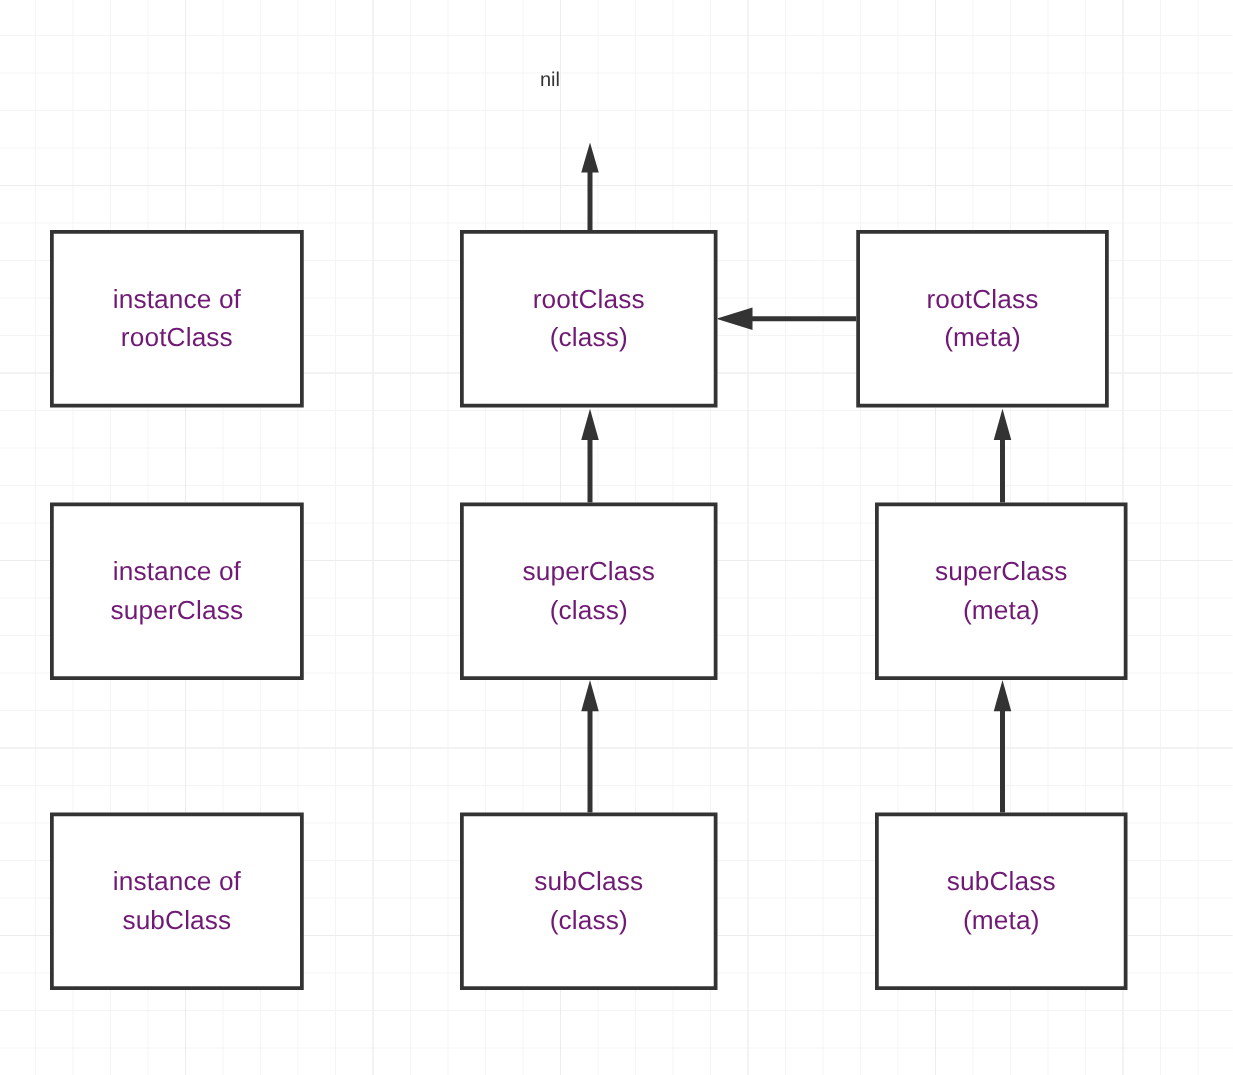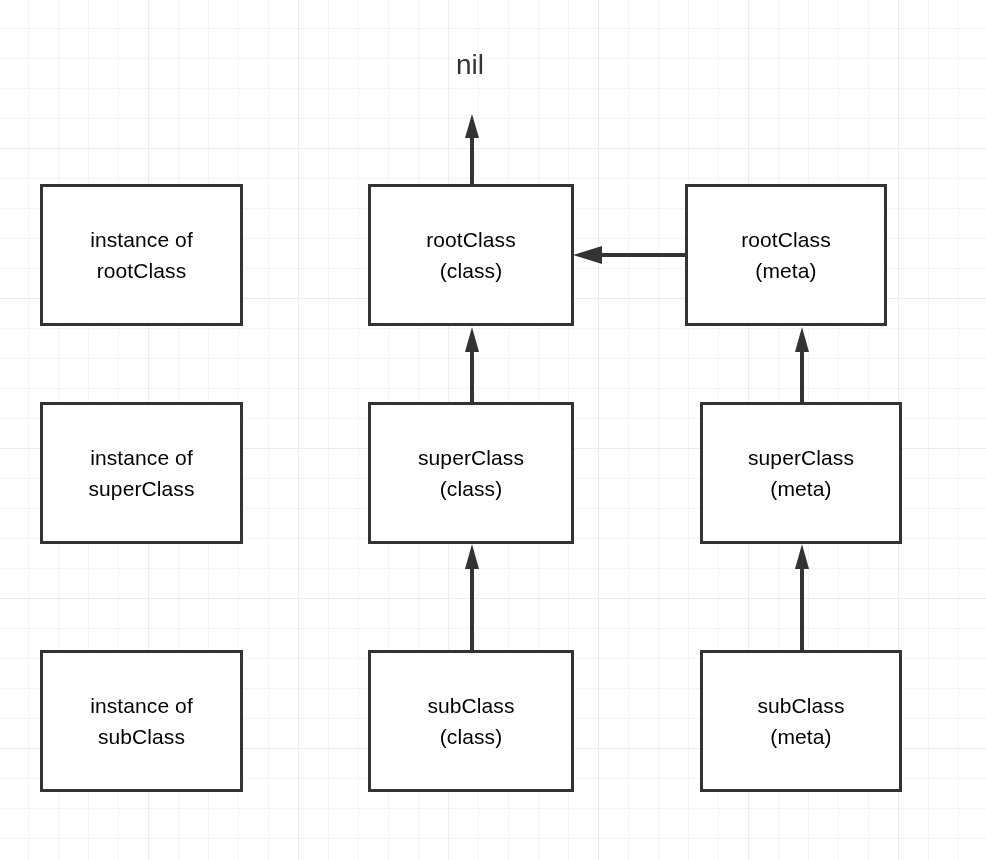--- a/index.html
+++ b/index.html
@@ -33,21 +33,21 @@
   }
 
   .node {
     position: absolute;
     box-sizing: border-box;
     background: #ffffff;
     border: 3px solid #333333;
     display: flex;
     flex-direction: column;
     justify-content: center;
-    color: #000000;
+    color: #701a75;
     font-size: 21px;
     line-height: 31px;
     text-align: center;
     letter-spacing: 0.1px;
     z-index: 2;
   }
   .node .line {
     display: block;
     white-space: nowrap;
   }
@@ -69,23 +69,23 @@
     z-index: 1;
     overflow: visible;
   }
   .edge svg { display: block; overflow: visible; }
 
   .nil-label {
     position: absolute;
     left: 432px;
     top: 52px;
     width: 76px;
-    text-align: center;
+    text-align: left;
     color: #333333;
-    font-size: 28px;
+    font-size: 16px;
     line-height: 26px;
     z-index: 2;
   }
 </style>
 </head>
 <body>
 
 <div id="canvas">
 
   <div class="edge" style="left:462px; top:110px; width:20px; height:76px;">

